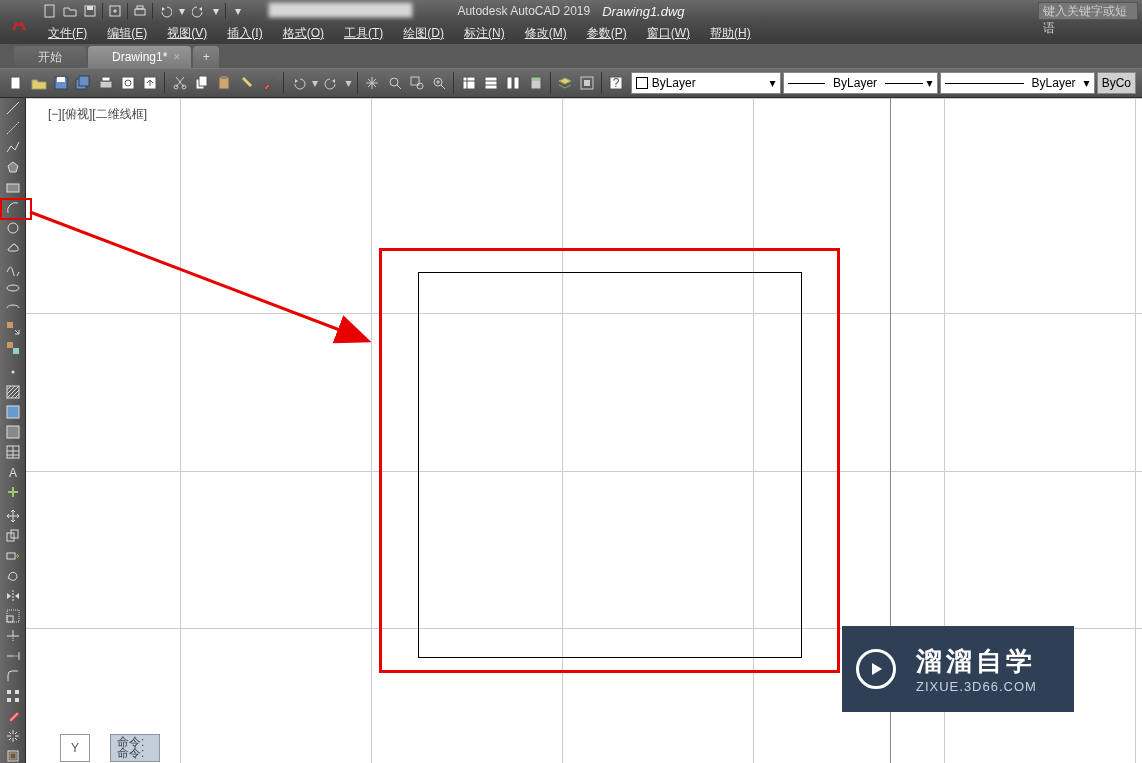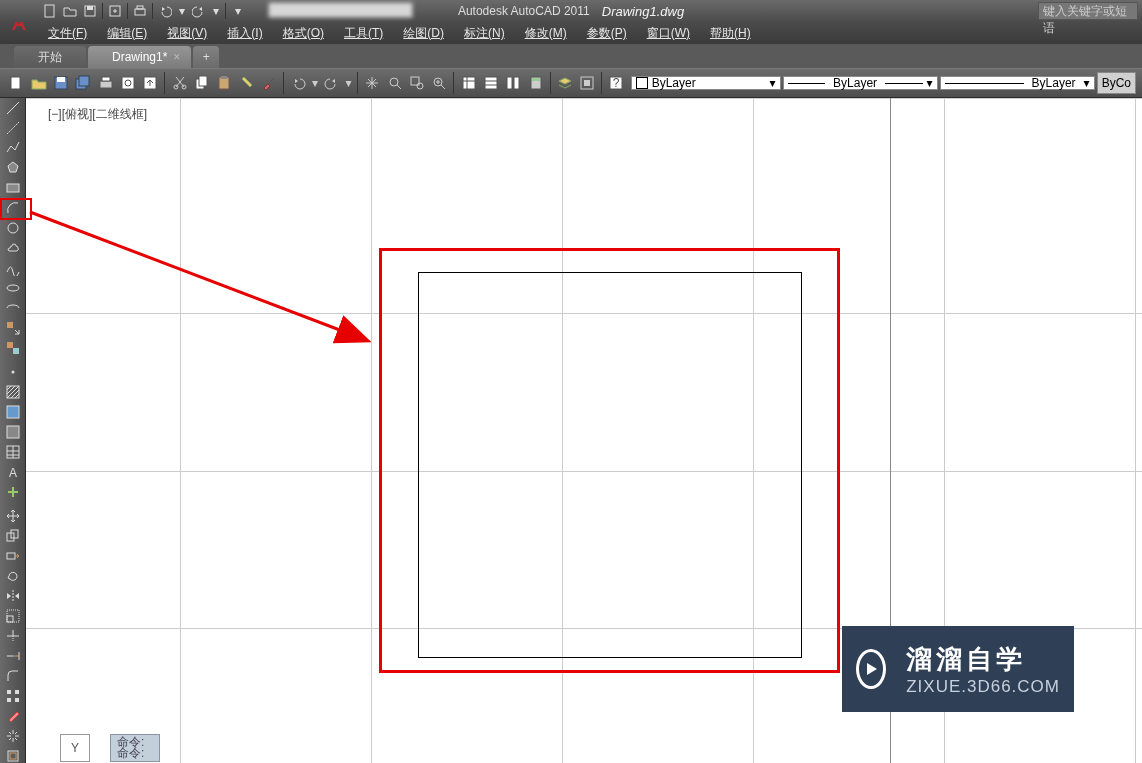--- a/index.html
+++ b/index.html
@@ -27,21 +27,21 @@
 .tab { height: 22px; padding: 0 24px; color:#ddd; display:flex; align-items:center; position:relative; border-radius: 4px 4px 0 0; margin-right:2px; background: linear-gradient(#828282,#6b6b6b); }
 .tab.start { background: linear-gradient(#6b6b6b,#5a5a5a); }
 .tab.active { background: linear-gradient(#969696,#7c7c7c); color:#fff; }
 .tab .close { position:absolute; right:6px; top:4px; width:12px; height:12px; color:#bbb; }
 .tab.plus { width:26px; padding:0; justify-content:center; }
 
 
 .toolbar { height: 30px; background: linear-gradient(#6c6c6c,#4d4d4d); display:flex; align-items:center; padding:0 6px; gap:2px; border-top:1px solid #7a7a7a; border-bottom:1px solid #2a2a2a; }
 .toolbar .ico { width:22px; height:22px; display:flex; align-items:center; justify-content:center; color:#ddd; }
 .toolbar .sep { width:1px; height:22px; background:#333; margin:0 2px; }
-.layer-dd { height:14px; background:#fff; border:1px solid #888; display:flex; align-items:center; padding:0 4px; gap:4px; min-width:150px; }
+.layer-dd { height:22px; background:#fff; border:1px solid #888; display:flex; align-items:center; padding:0 4px; gap:4px; min-width:150px; }
 .layer-dd .swatch { width:12px; height:12px; background:#fff; border:1px solid #000;}
 .layer-dd.wide { min-width:155px; justify-content:center; }
 .layer-dd .line-sample { flex:1; height:1px; background:#000; }
 .layer-dd .arrow-dn { margin-left:auto; }
 .bylayer-btn { height:22px; background:#d0d0d0; border:1px solid #888; padding:0 4px; display:flex; align-items:center; }
 
 
 .main { position:absolute; top:98px; left:0; right:0; bottom:0; display:flex; }
 .vtoolbar { width:26px; background: linear-gradient(to right,#6a6a6a,#4c4c4c); display:flex; flex-direction:column; align-items:center; padding-top:2px; gap:4px; border-right:1px solid #2a2a2a; }
 .vtoolbar .vico { width:20px; height:20px; display:flex; align-items:center; justify-content:center; color:#ddd; }
@@ -55,21 +55,21 @@
 .red-arrow { position:absolute; left:0; top:0; pointer-events:none; }
 
 
 .highlight-rect { position:absolute; left:0; top:198px; width:32px; height:22px; border:2px solid #e60000; pointer-events:none; }
 
 
 .watermark { position:absolute; right:68px; bottom:51px; width:232px; height:86px; background:#2e3f56; display:flex; align-items:center; gap:20px; padding:0 14px; }
 .watermark .play { width:40px; height:40px; border:3px solid #fff; border-radius:50%; display:flex; align-items:center; justify-content:center; }
 .watermark .txt { color:#fff; }
 .watermark .big { font-size:26px; font-weight:bold; letter-spacing:4px; }
-.watermark .small { font-size:17px; letter-spacing:1px; color:#c8d0dd; }
+.watermark .small { font-size:13px; letter-spacing:1px; color:#c8d0dd; }
 
 
 .cmd-area { position:absolute; left:26px; bottom:0; right:0; height:30px; display:flex; align-items:center; }
 .cmd-y { width:30px; height:28px; background:#fff; border:1px solid #999; display:flex; align-items:center; justify-content:center; color:#555; margin-left:8px; }
 .cmd-box { height:28px; flex:0 0 50px; margin-left:20px; background:#c3cfd9; border:1px solid #8a97a3; display:flex; flex-direction:column; justify-content:center; padding:0 6px; color:#445; font-size:11px; line-height:11px; }
 
 svg { display:block; }
 </style>
 </head>
 <body>
@@ -126,21 +126,21 @@
           <path d="M5 3a5 5 0 1 0 5 5" fill="none" stroke="#ddd"></path>
           <path d="M10 3l-3 2 3 2z" fill="#ddd"></path>
         </svg>
       </span>
     <span class="ico" style="width:10px;">▾</span>
     <span class="sep"></span>
     <span class="ico">▾</span>
   </div>
   <div class="blurred-box"></div>
   <div class="title-center">
-    <span>Autodesk AutoCAD 2011</span>
+    <span>Autodesk AutoCAD 2019</span>
     <span class="drawing-name">Drawing1.dwg</span>
   </div>
   <div class="search-box">
     <span>键入关键字或短语</span>
   </div>
 </div>
 
 <div class="menu-bar">
   <span class="menu-item">文件(F)</span>
   <span class="menu-item">编辑(E)</span>

